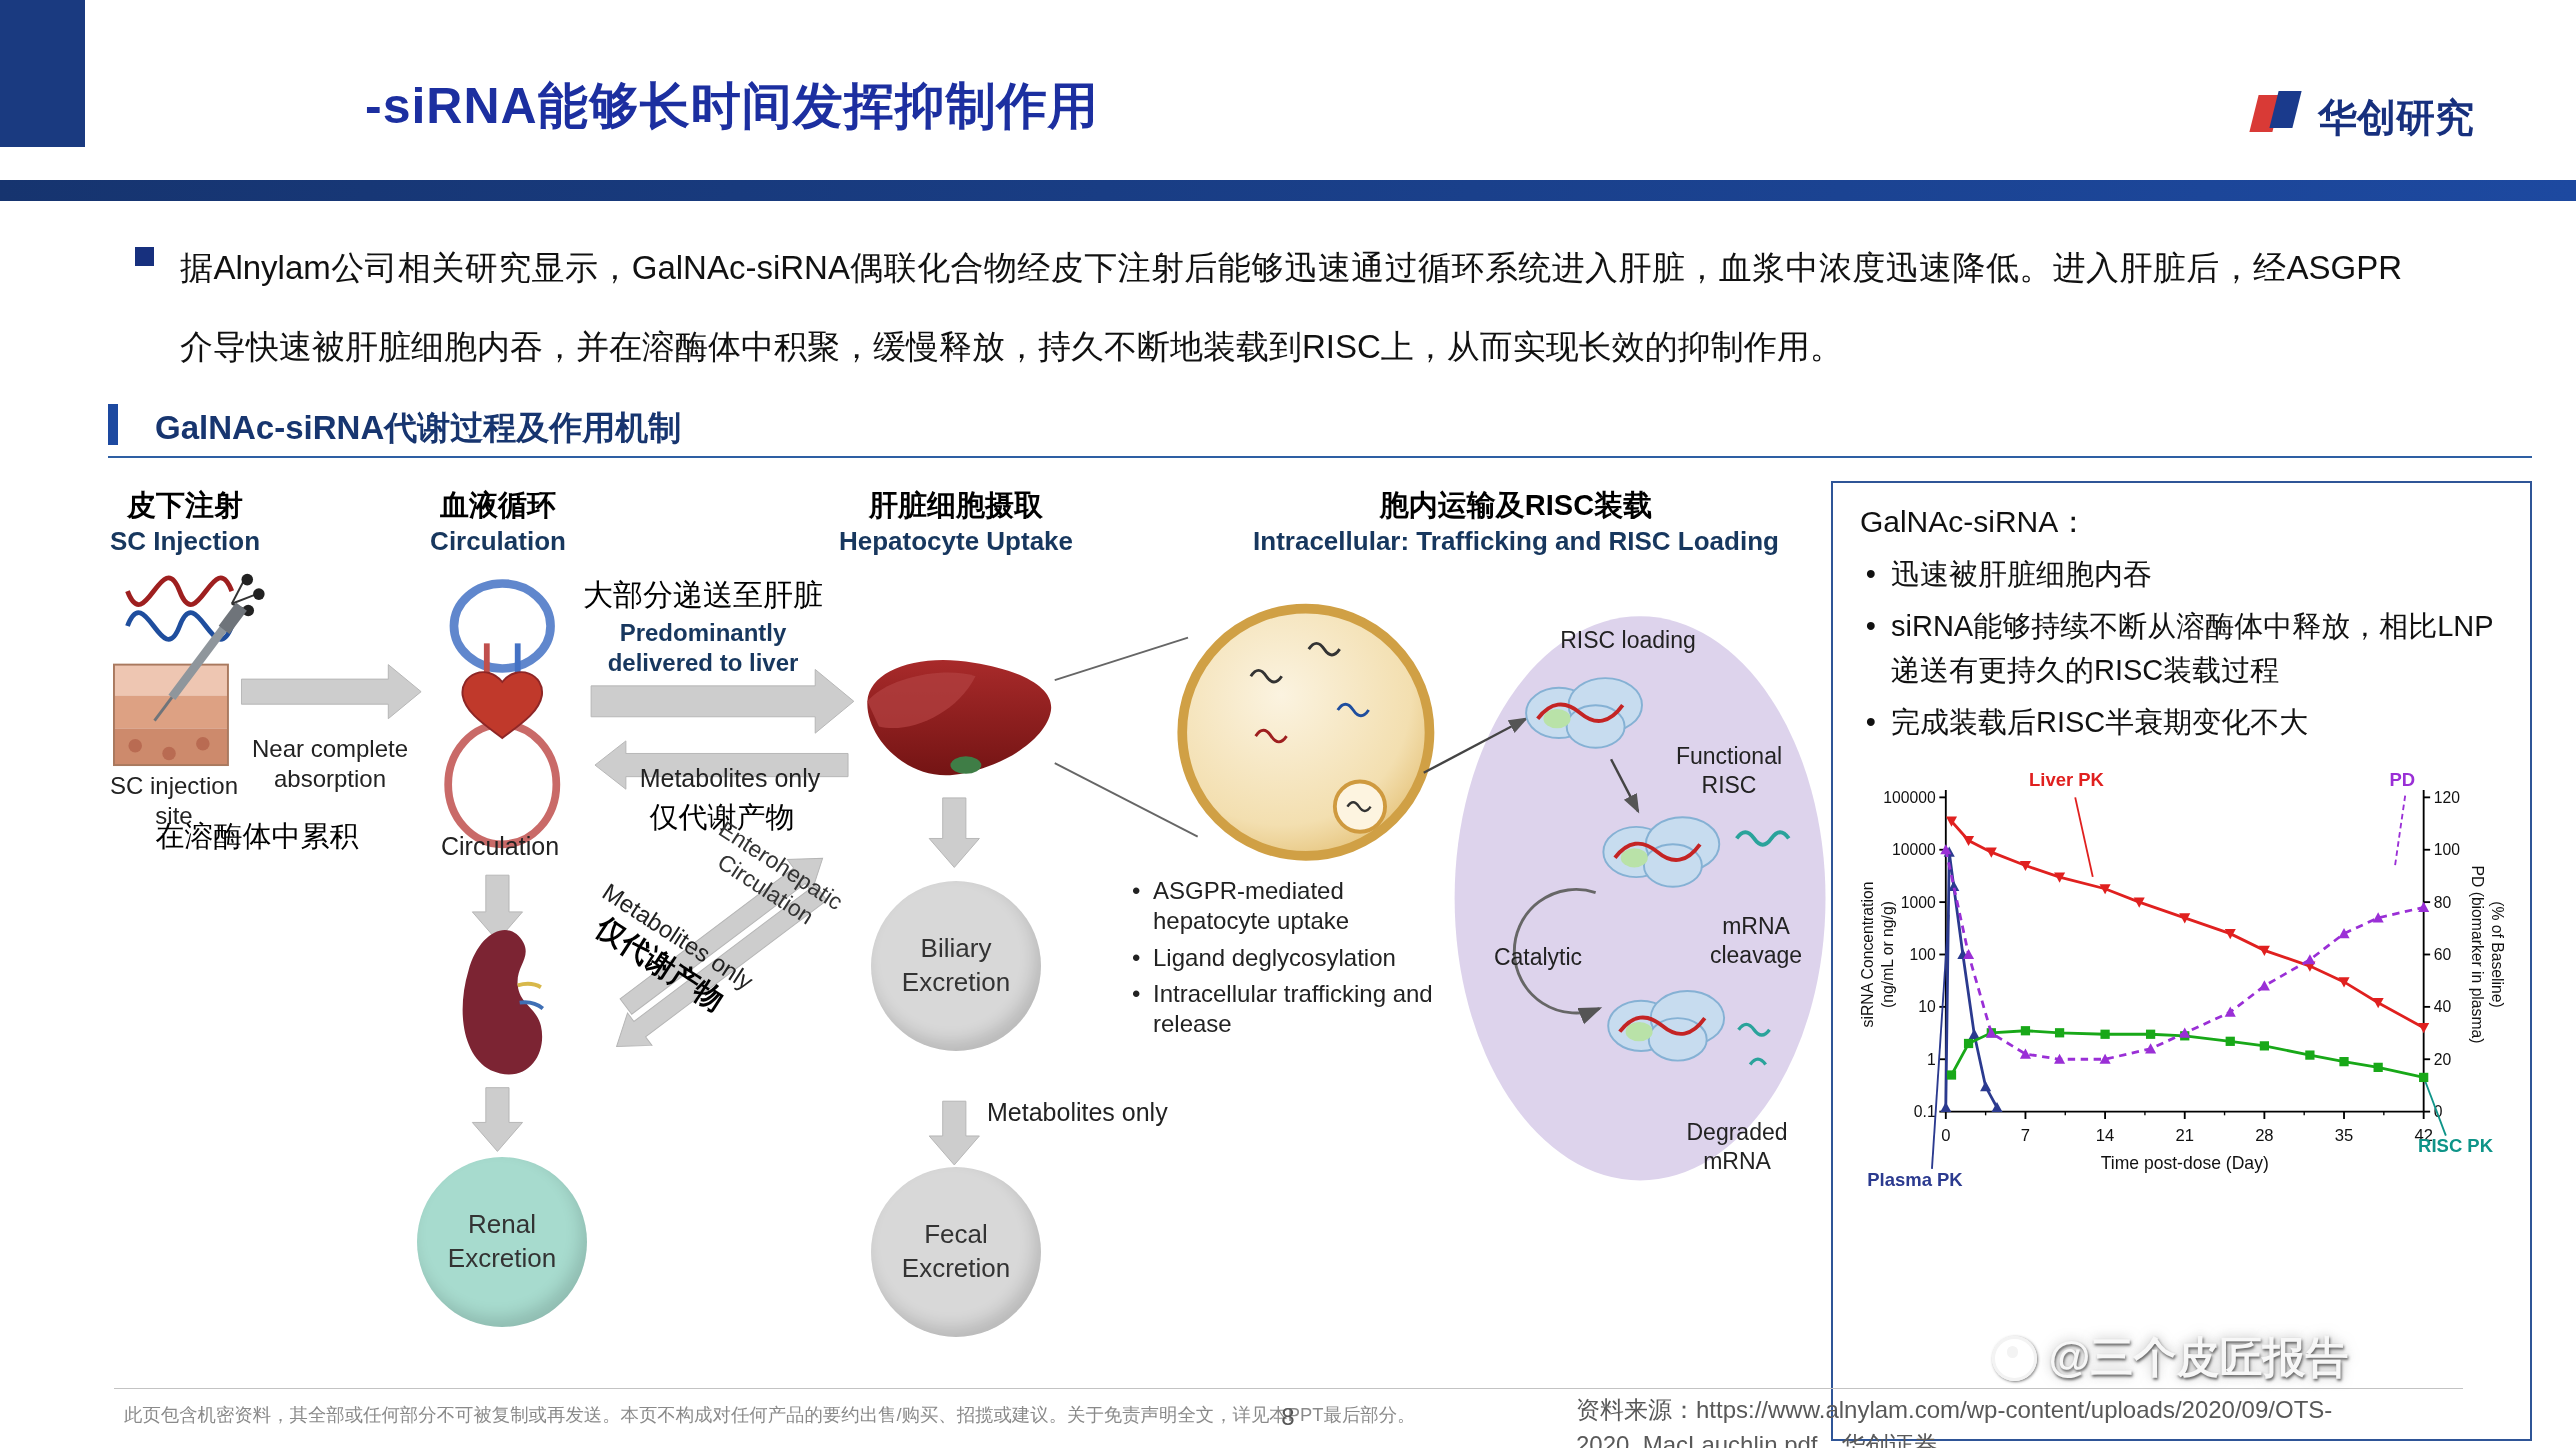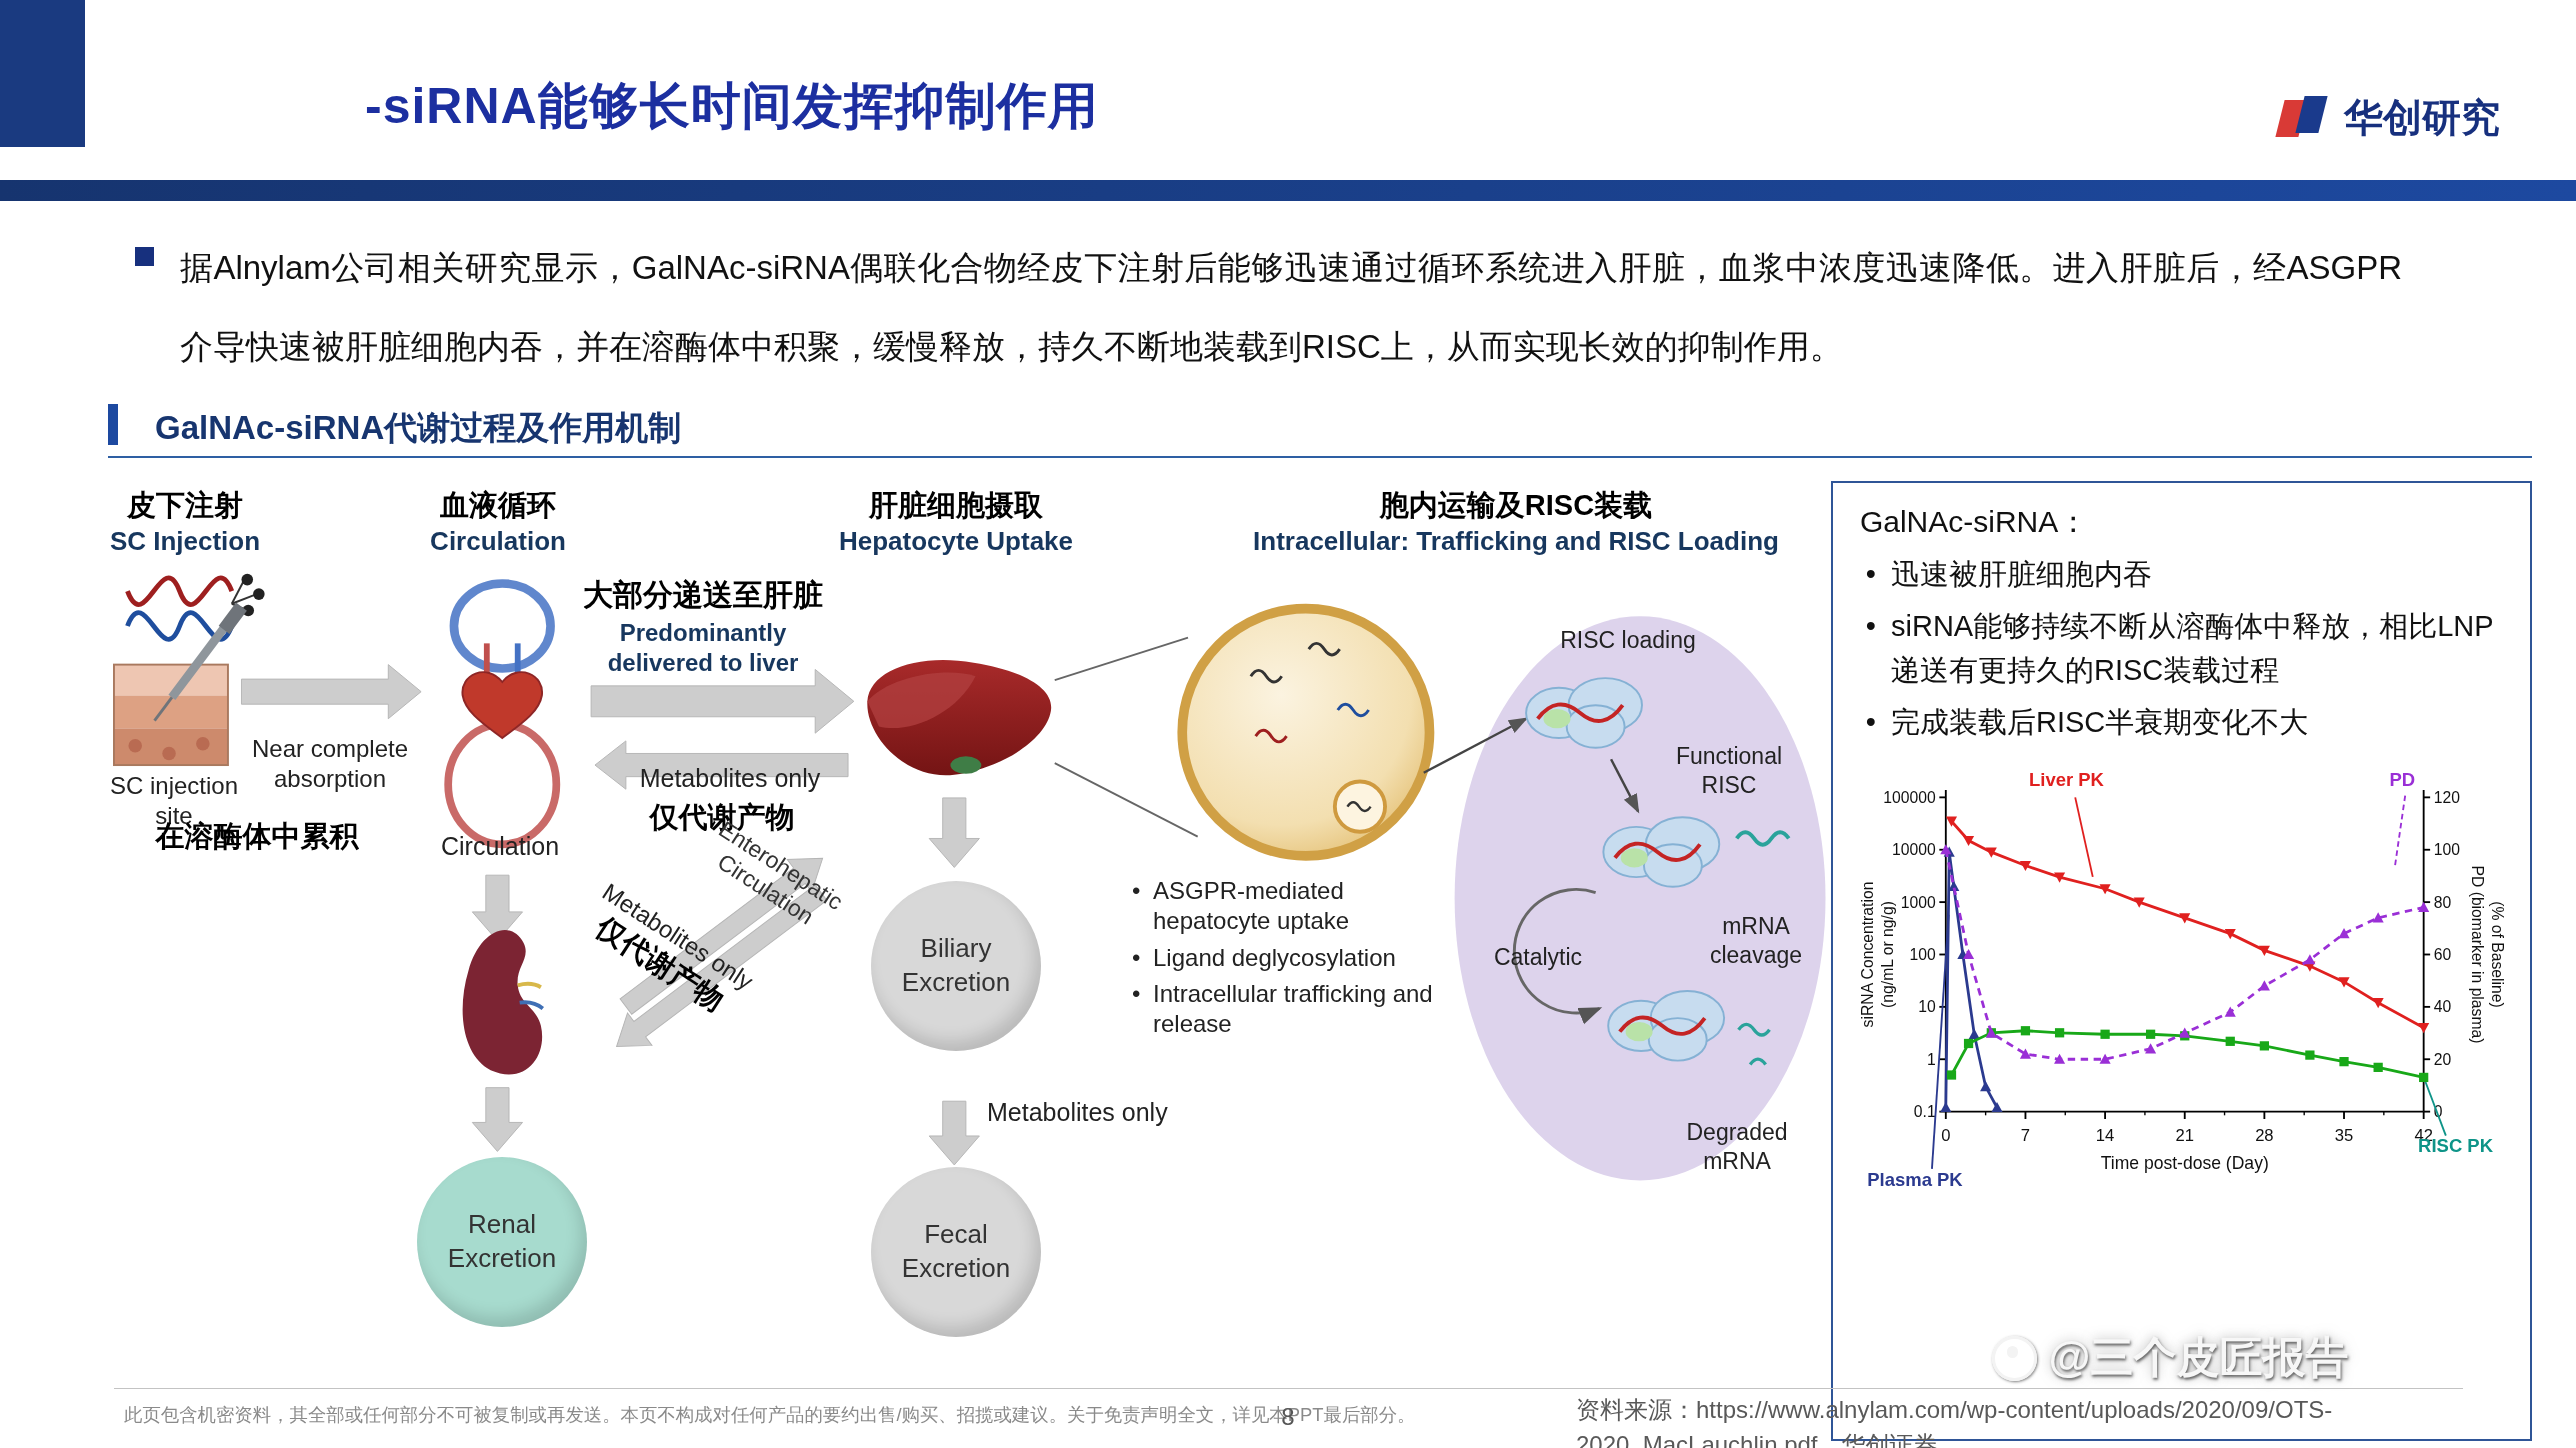--- a/index.html
+++ b/index.html
@@ -4,41 +4,41 @@
 <style>
   html,body{margin:0;padding:0;background:#888;}
   .slide{position:relative;width:2576px;height:1449px;background:#ffffff;overflow:hidden;
          font-family:"Liberation Sans","DejaVu Sans",sans-serif;color:#111;}
   .abs{position:absolute;}
   .ctr{transform:translateX(-50%);text-align:center;}
 
   
   .corner-block{left:0;top:0;width:85px;height:147px;background:#1a3a80;}
   .page-title{left:365px;top:73px;font-size:50px;font-weight:bold;color:#1c2fa0;letter-spacing:1px;}
-  .logo{right:76px;top:91px;display:flex;align-items:center;gap:9.7px;}
+  .logo{right:102px;top:91px;display:flex;align-items:flex-start;gap:9.7px;}
   .flag{position:relative;width:54px;height:44px;}
   .flag .f1{position:absolute;left:0;top:3.9px;width:23px;height:37px;background:#d93a36;transform:skewX(-14deg);}
   .flag .f2{position:absolute;left:19.3px;top:0;width:23px;height:37px;background:#1a3a8c;transform:skewX(-14deg);}
   .logo-text{font-size:39px;font-weight:bold;color:#17307e;}
   .top-bar{left:0;top:180px;width:2576px;height:21px;background:linear-gradient(90deg,#16346f,#1d49a0);}
 
   
   .intro-bullet{left:135px;top:247px;width:19.3px;height:19.3px;background:#17307e;}
   .intro-text{left:180px;top:228px;width:2222px;font-size:33px;line-height:79px;color:#111;text-align:justify;}
 
   
   .sec-bar{left:108px;top:404px;width:9.7px;height:41px;background:#1d49a0;}
   .sec-title{left:155px;top:406px;font-size:33px;font-weight:bold;color:#17356f;}
   .sec-rule{left:108px;top:456px;width:2424px;height:1.9px;background:#2e5fa3;}
 
   
   .stage-cn{font-size:29px;font-weight:bold;color:#000;white-space:nowrap;}
   .stage-en{font-size:26px;font-weight:bold;color:#17375e;white-space:nowrap;}
   .lbl{font-size:24px;color:#222;line-height:1.25;}
-  .lbl-cn{font-size:29px;font-weight:700;color:#000;white-space:nowrap;}
+  .lbl-cn{font-size:29px;font-weight:400;color:#000;white-space:nowrap;}
   .rot{transform:translateX(-50%) rotate(33deg);text-align:center;line-height:1.2;}
   .excretion{width:170px;height:170px;border-radius:50%;display:flex;flex-direction:column;align-items:center;
              justify-content:center;font-size:26px;color:#333;line-height:1.3;
              box-shadow:inset -5.8px -9.7px 15.5px rgba(0,0,0,.14);}
   .exc-gray{background:#d8d8d8;}
   .exc-teal{background:#a7dbce;justify-content:center;}
   .uptake{left:1128px;top:869px;width:333px;font-size:24px;color:#222;}
   .uptake div{margin:6.8px 0;padding-left:25px;position:relative;line-height:1.25;}
   .uptake div::before{content:"•";position:absolute;left:3.9px;top:0;}
 

